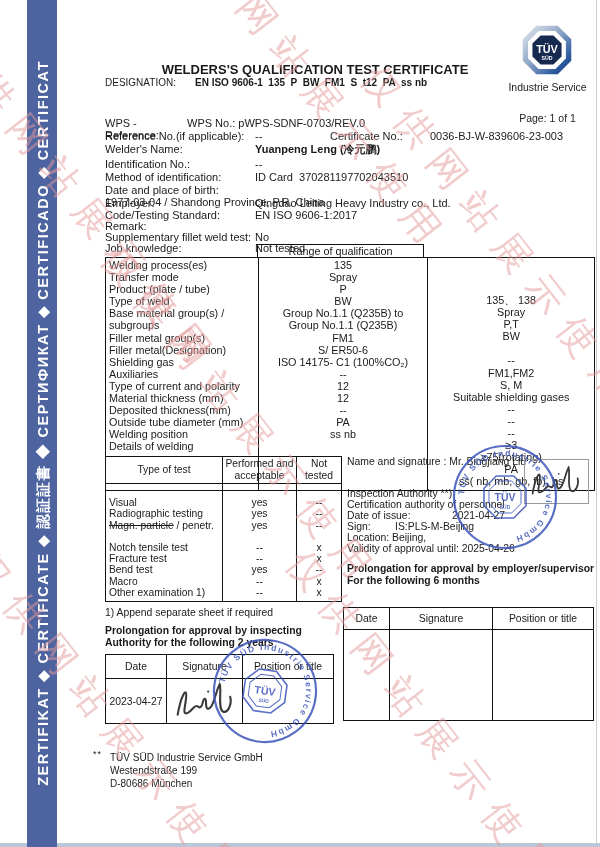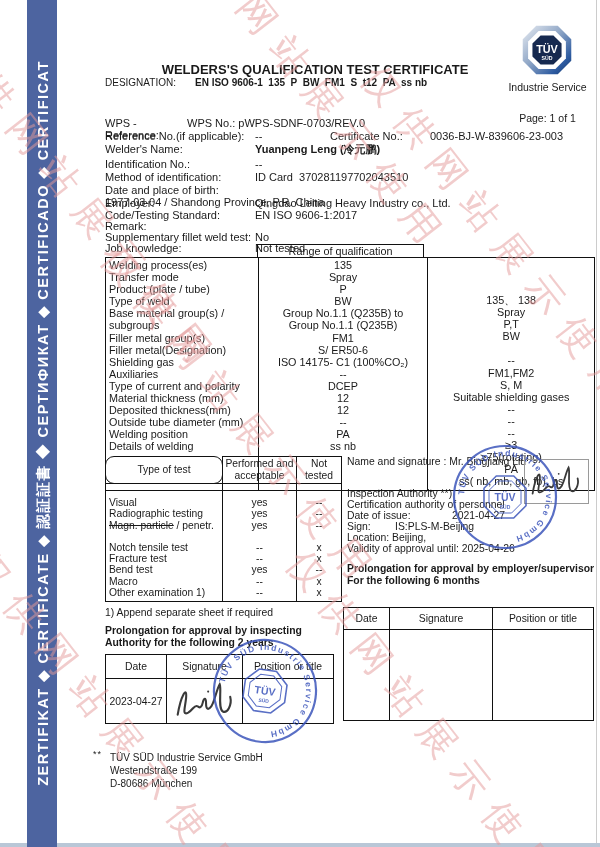--- a/index.html
+++ b/index.html
@@ -48,21 +48,21 @@
   .mc1{width:153px;border-right:1px solid #111;padding-left:3px;}
   .mc2{width:170px;border-right:1px solid #111;text-align:center;}
   .mc3{width:166px;text-align:center;margin-top:35px;}
   .mline{line-height:12.1px;white-space:pre-line;min-height:12.1px;}
 
   
   .ttab{left:105px;top:456px;z-index:10;font-size:10.3px;}
   .thead{display:flex;}
   .thead div{box-sizing:border-box;border:1px solid #111;text-align:center;line-height:11.5px;
              white-space:pre-line;padding-top:1px;height:28px;}
-  .th1{width:118px;padding-top:7px !important;border-radius:9px;}
+  .th1{width:118px;padding-top:7px !important;}
   .th2{width:75px;margin-left:-1px;}
   .th3{width:46px;margin-left:-1px;}
   .tbody{box-sizing:border-box;display:flex;width:237px;border:1.5px solid #111;margin-top:-1px;}
   .tcol{box-sizing:border-box;padding:2px 0 3px 0;}
   .tc1{width:117px;border-right:1px solid #111;padding-left:3px;}
   .tc2{width:74px;border-right:1px solid #111;text-align:center;}
   .tc3{width:44px;text-align:center;}
   .tline{line-height:11.2px;min-height:11.2px;white-space:pre;}
 
   
@@ -214,21 +214,20 @@
       <div class="mline">135</div>
       <div class="mline">Spray</div>
       <div class="mline">P</div>
       <div class="mline">BW</div>
       <div class="mline">Group No.1.1 (Q235B) to
 Group No.1.1 (Q235B)</div>
       <div class="mline">FM1</div>
       <div class="mline">S/ ER50-6</div>
       <div class="mline">ISO 14175- C1 (100%CO₂)</div>
       <div class="mline">--</div>
-      <div class="mline">DCEP</div>
       <div class="mline">12</div>
       <div class="mline">12</div>
       <div class="mline">--</div>
       <div class="mline">PA</div>
       <div class="mline">ss nb</div>
     </div>
     <div class="mcol mc3">
       <div class="mline">135、 138</div>
       <div class="mline">Spray</div>
       <div class="mline">P,T</div>

